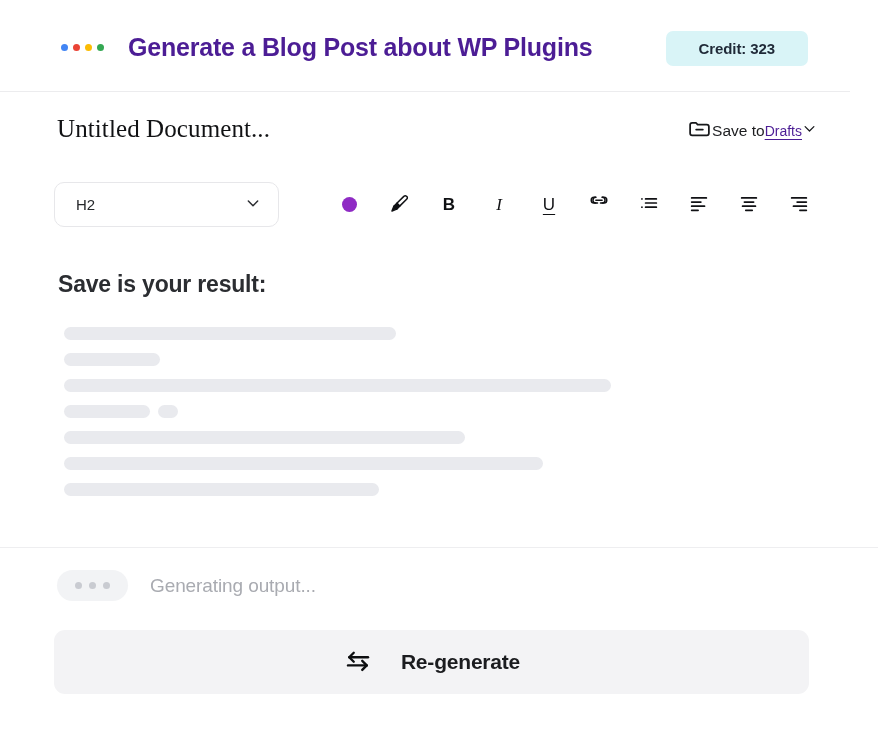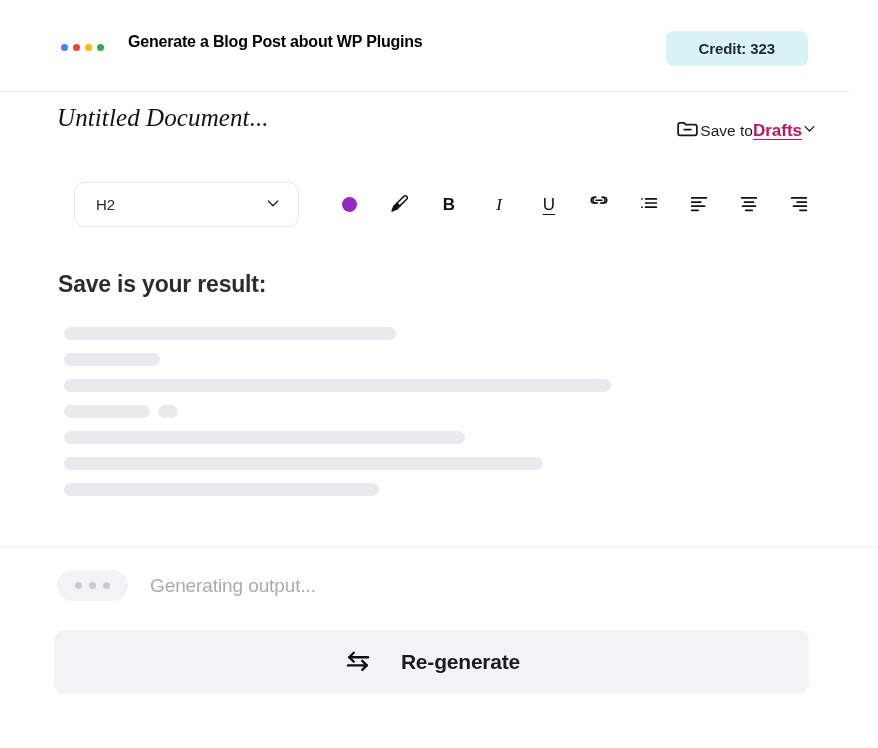--- a/index.html
+++ b/index.html
@@ -43,88 +43,86 @@
     align-items: center;
   }
   .dots-logo .dot {
     width: 7px; height: 7px;
     border-radius: 50%;
   }
 
   .header-title {
     position: absolute;
     left: 128px; top: 33px;
-    font-size: 16px;
+    font-size: 25px;
     font-weight: 700;
-    color: #000000;
+    color: #4c1d95;
     letter-spacing: -0.2px;
     white-space: nowrap;
   }
 
   .credit-badge {
     position: absolute;
     right: 70px; top: 31px;
     background: #d9f4f7;
     color: #1f2937;
     font-size: 15px;
     font-weight: 700;
     border-radius: 7px;
     padding: 9px 33px;
     white-space: nowrap;
     letter-spacing: -0.1px;
   }
 
   
   .doc-title {
     position: absolute;
-    left: 57px; top: 104px;
+    left: 57px; top: 115px;
     font-family: "Liberation Serif", serif;
     font-size: 25px;
     font-weight: 400;
     color: #111214;
     letter-spacing: 0.1px;
-    font-style: italic;
   }
 
   .save-to {
     position: absolute;
     right: 61px; top: 116px;
     display: flex;
     align-items: center;
     cursor: pointer;
   }
   .save-to-label {
     font-size: 15.5px;
     color: #1c1d1f;
     font-weight: 400;
     white-space: nowrap;
   }
   .save-to-target {
-    font-size: 17px;
-    color: #be185d;
-    font-weight: 700;
+    font-size: 14px;
+    color: #4c1d95;
+    font-weight: 400;
     text-decoration: underline;
     text-underline-offset: 3px;
     white-space: nowrap;
   }
 
   
   .format-select {
     position: absolute;
     left: 54px; top: 182px;
     width: 225px; height: 45px;
     border: 1px solid #e7e7ea;
     border-radius: 10px;
     background: #fff;
     display: flex;
     align-items: center;
     justify-content: space-between;
     padding: 0 17px 0 21px;
     cursor: pointer;
-    margin-left: 20px;
   }
   .format-select-value {
     font-size: 15px;
     color: #26282b;
   }
 
   .toolbar {
     position: absolute;
     left: 324px; top: 182px;
     width: 500px; height: 45px;

